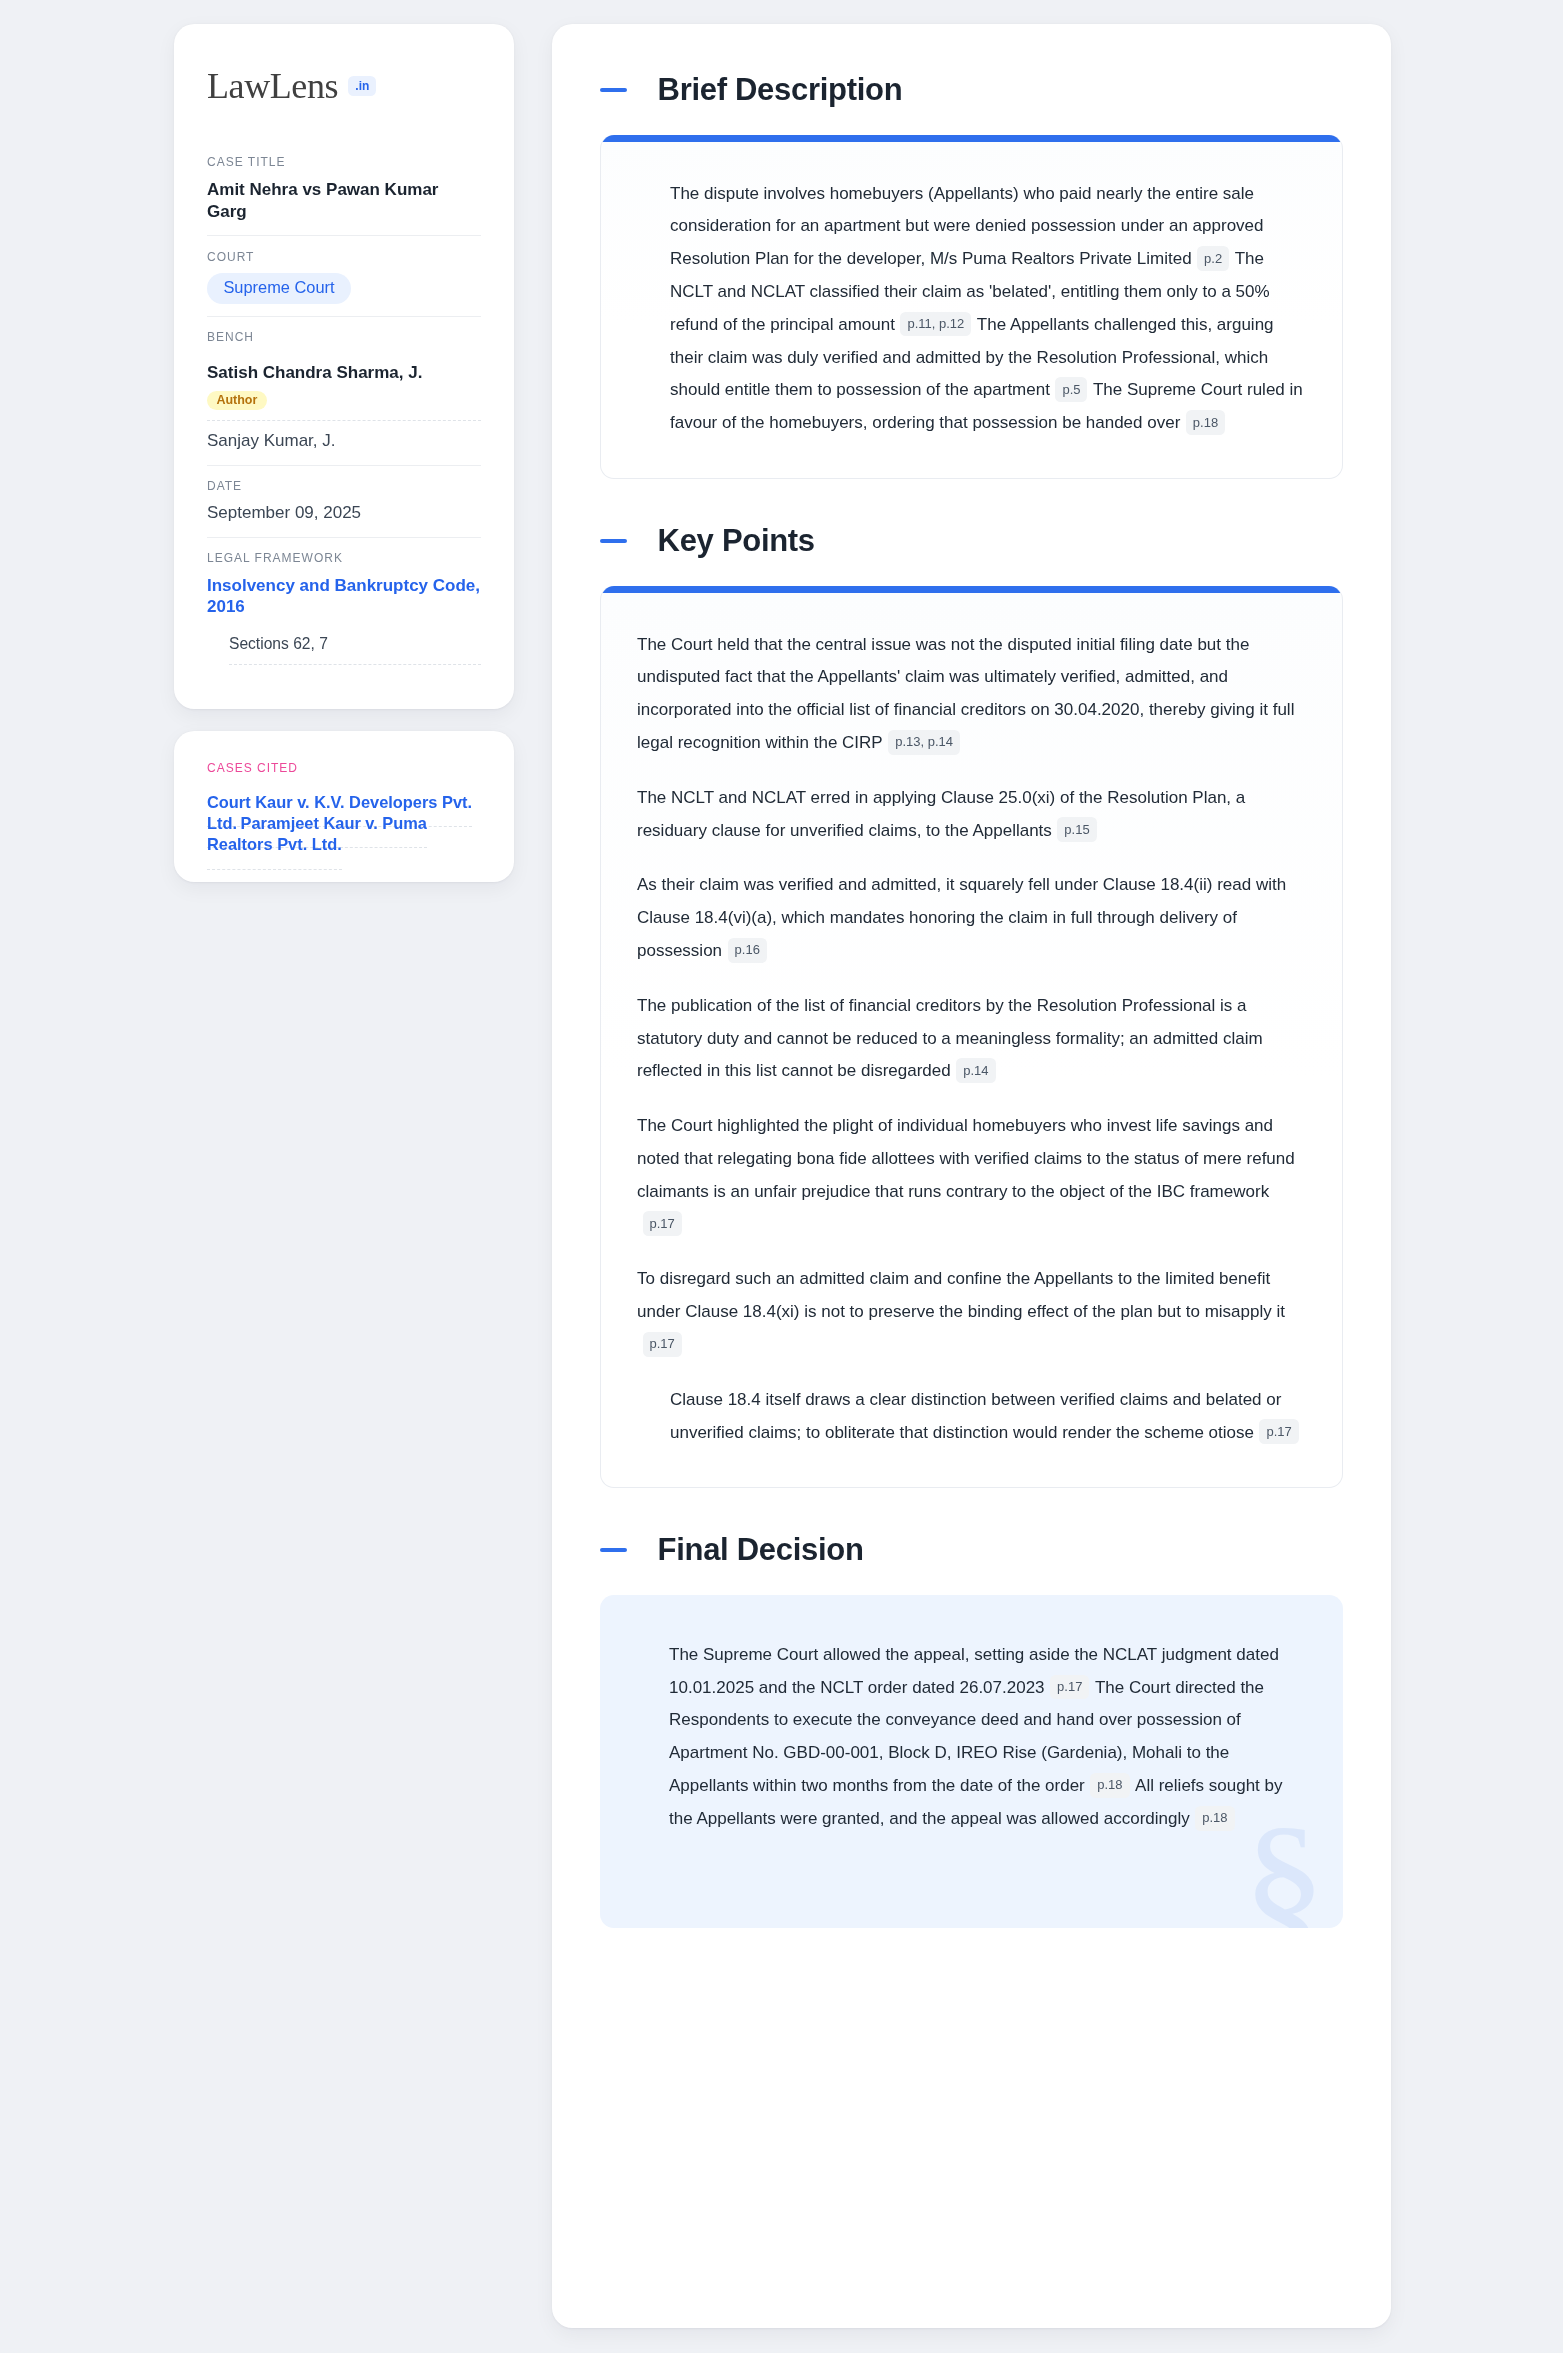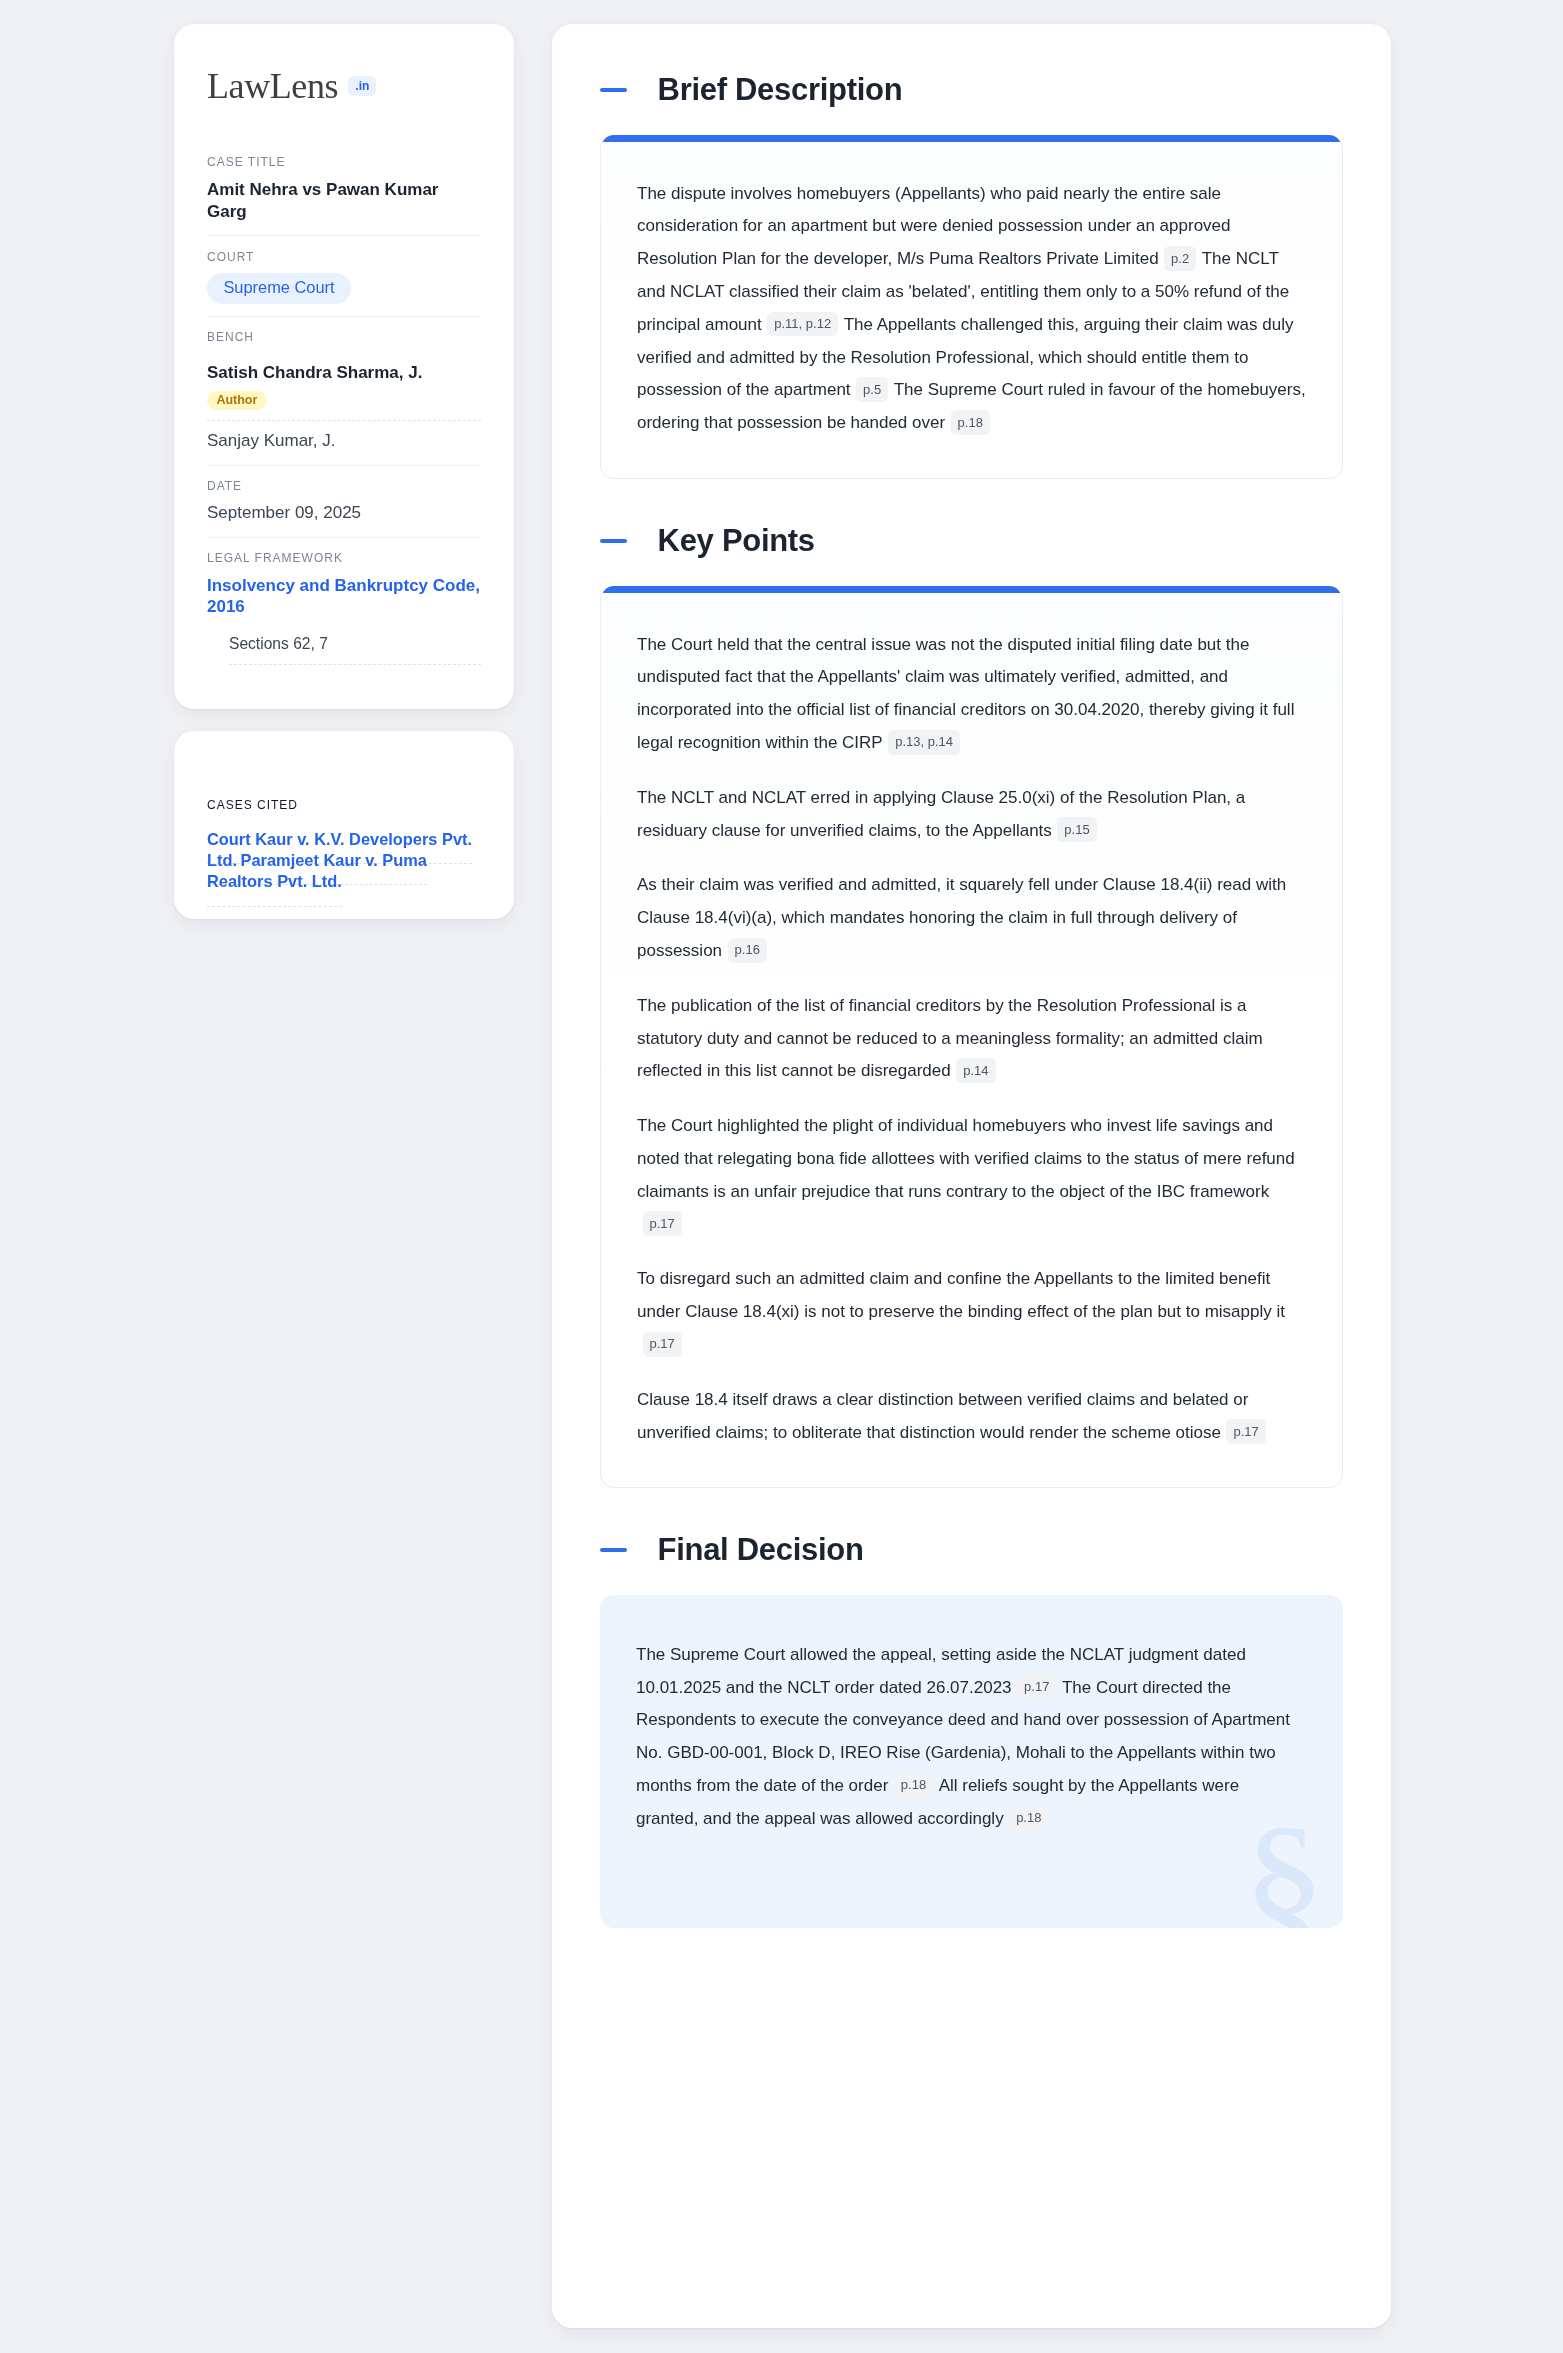--- a/index.html
+++ b/index.html
@@ -109,24 +109,23 @@
     font-size: 15.6px;
     color: #3b4654;
     padding-bottom: 11px;
     border-bottom: 0.8px dashed #dfe3e8;
   }
 
   .sidebar-cited { margin-top: 22px; padding: 30px 33px 26.6px 33px; }
   .cited-label {
     font-size: 12px;
     letter-spacing: 1px;
-    color: #0f172a;
+    color: #ec4899;
     text-transform: uppercase;
     margin-bottom: 17px;
-    margin-top: 37px;
   }
   .cited-item {
     font-size: 16.4px;
     font-weight: 700;
     color: #2563eb;
     line-height: 1.30;
     padding-bottom: 15.6px;
     border-bottom: 0.8px dashed #dfe3e8;
     margin-bottom: 17px;
   }
@@ -194,21 +193,21 @@
     user-select: none;
     pointer-events: none;
   }
 
   .para {
     font-size: 17px;
     line-height: 1.93;
     color: #212b37;
     margin-bottom: 22px;
   }
-  .para:last-child { margin-bottom: 0; }
+  .para:last-child { margin-bottom: 0; margin-left: 33px; }
   .decision .para { margin-bottom: 0; }
 
   .cite {
     display: inline-block;
     background: #f1f3f5;
     color: #4b5766;
     font-size: 13px;
     line-height: 1;
     border-radius: 5.5px;
     padding: 5.5px 7px 6.3px 7px;

